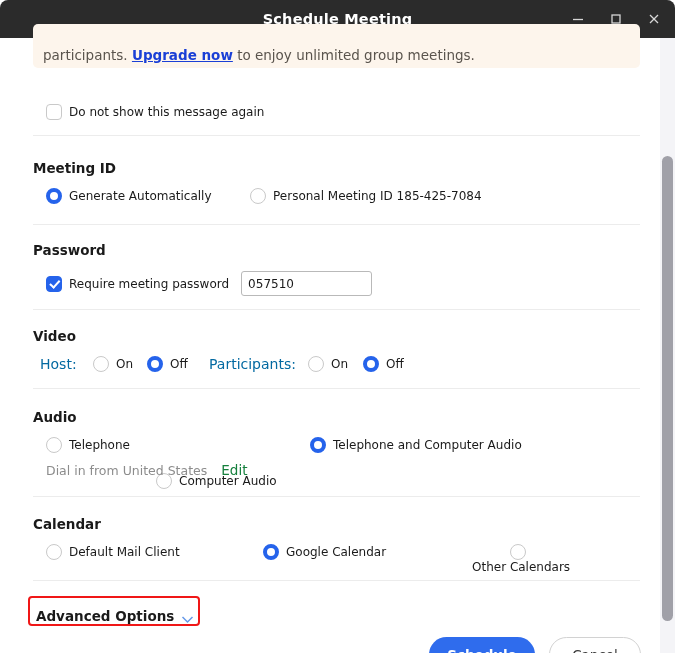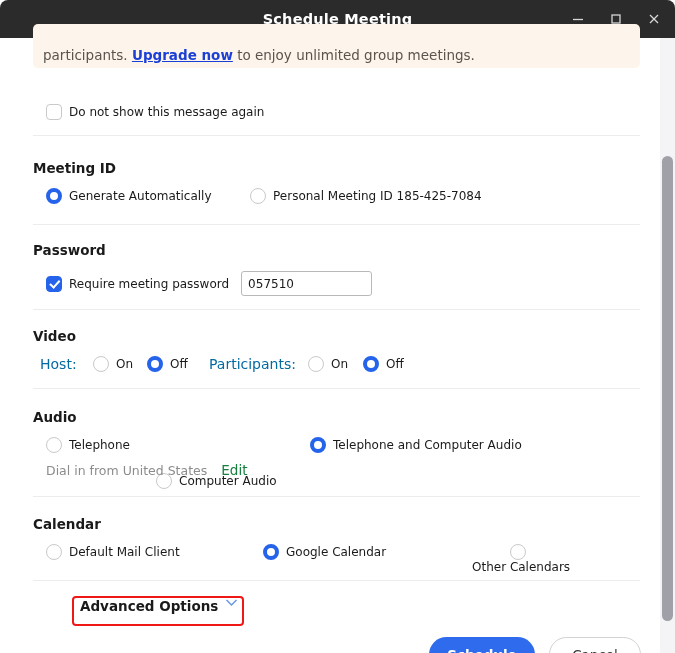--- a/index.html
+++ b/index.html
@@ -214,23 +214,22 @@
   .adv-wrap {
     position: absolute;
     left: 28px;
     top: 558px;
     width: 172px;
     height: 30px;
     border: 2.5px solid #f01717;
     border-radius: 4px;
     box-sizing: border-box;
     display: flex;
-    align-items: flex-start;
+    align-items: flex-end;
     padding-left: 6px;
-    margin-left: 44px;
   }
   .adv-label {
     font-size: 13.5px;
     font-weight: bold;
     color: #1a1a1a;
     cursor: pointer;
   }
   .chev {
     margin-left: 7px;
     color: #6699e8;

